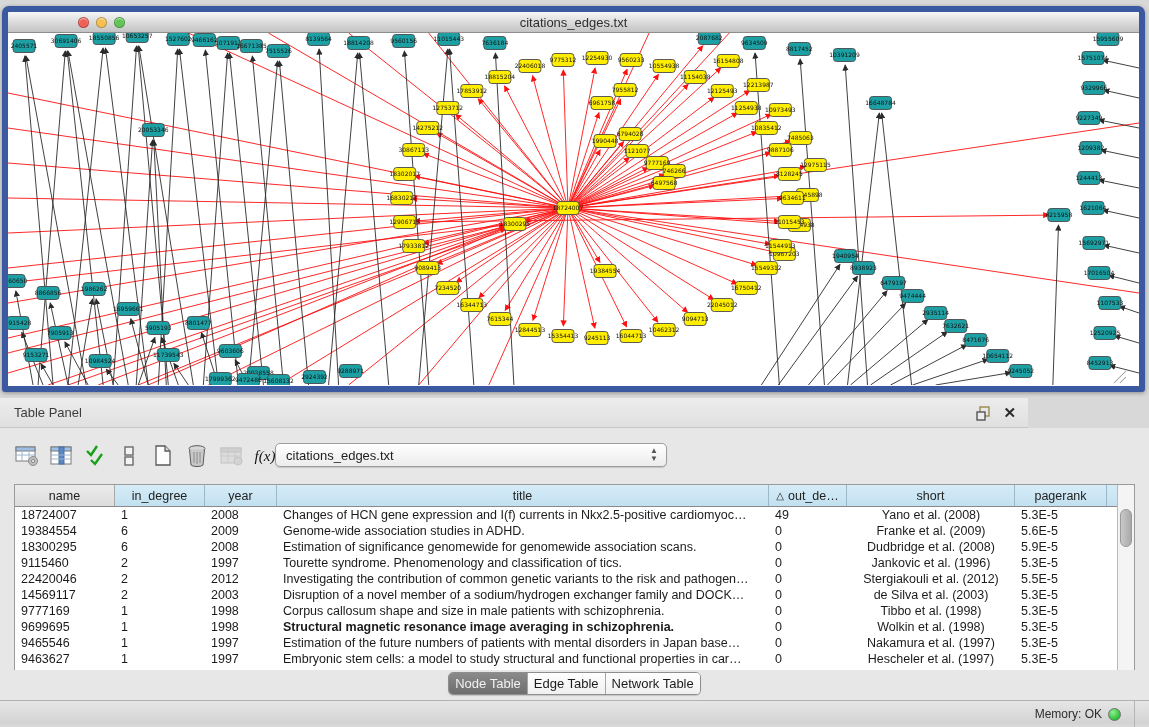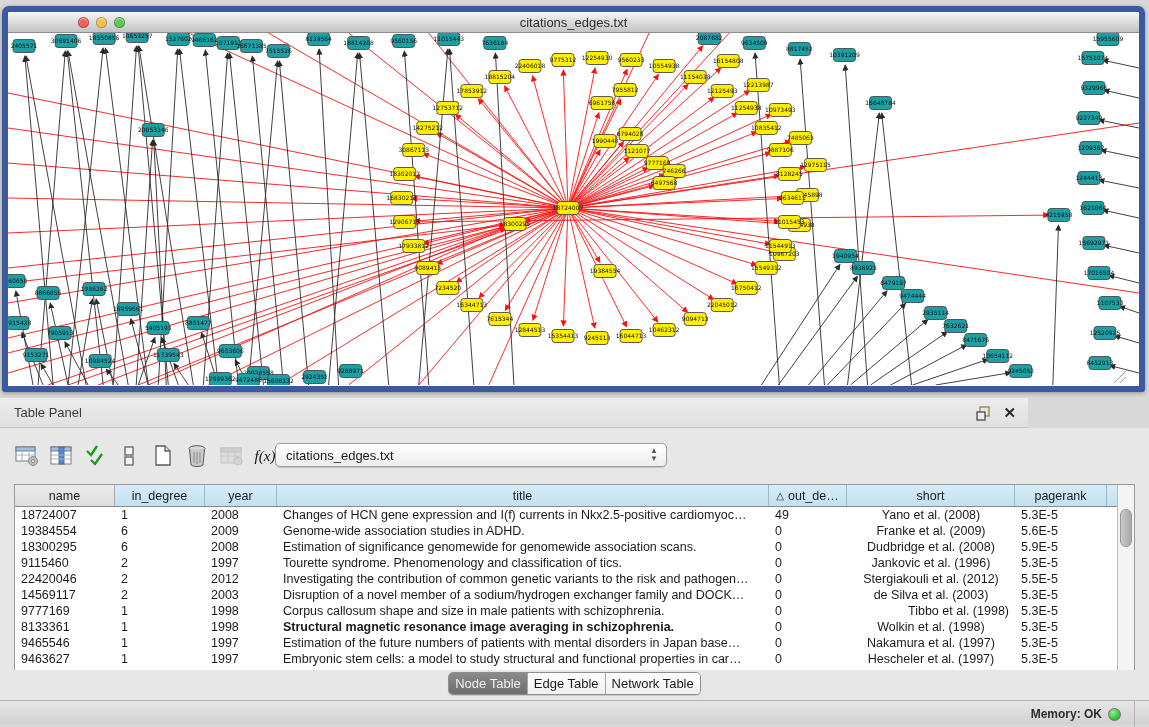--- a/index.html
+++ b/index.html
@@ -63,21 +63,21 @@
   .tabbar { position:absolute; left:0; top:244px; width:1149px; height:28px;
     display:flex; justify-content:center; align-items:flex-start; }
   .segmented { display:flex; border:1px solid #8e8e8e; border-radius:5px; overflow:hidden;
     background:#fdfdfd; box-shadow:0 1px 1px rgba(0,0,0,.15); }
   .seg { padding:2px 6px; font-size:13px; color:#1c1c1c; background:linear-gradient(#ffffff,#f0f0f0);
     border-right:1px solid #a5a5a5; cursor:pointer; line-height:17px; }
   .seg:last-child { border-right:none; }
   .seg.selected { background:linear-gradient(#8a8a8a,#6e6e6e); color:#f2f2f2; }
 
   .statusbar { position:absolute; left:0; top:700px; width:1149px; height:24px;
-    background:linear-gradient(#e6e6e6,#d2d2d2); border-top:1px solid #b2b2b2;font-weight:bold; }
+    background:linear-gradient(#e6e6e6,#d2d2d2); border-top:1px solid #b2b2b2; }
   .mem { position:absolute; right:28px; top:6px; display:flex; align-items:center; gap:6px;
     font-size:12px; color:#2d2d2d; }
   .mem-dot { width:13px; height:13px; border-radius:50%;
     background:radial-gradient(circle at 35% 30%, #8ef08e, #2fbf3a 70%); border:1px solid #6e6e6e; }
   .sb-edge { position:absolute; right:14px; top:0; width:1px; height:27px; background:#b5b5b5; }
 </style>
 </head>
 <body>
 
 <div class="app">
@@ -873,25 +873,25 @@
             <div class="td" style="width: 78px;">0</div>
             <div class="td center" style="width: 168px;">de Silva et al. (2003)</div>
             <div class="td" style="width: 92px;">5.3E-5</div>
           </div>
           <div class="tr">
             <div class="td" style="width: 100px;">9777169</div>
             <div class="td" style="width: 90px;">1</div>
             <div class="td" style="width: 72px;">1998</div>
             <div class="td" style="width: 492px;">Corpus callosum shape and size in male patients with schizophrenia.</div>
             <div class="td" style="width: 78px;">0</div>
-            <div class="td center" style="width: 168px; text-align: right;">Tibbo et al. (1998)</div>
+            <div class="td center" style="width: 168px;">Tibbo et al. (1998)</div>
             <div class="td" style="width: 92px;">5.3E-5</div>
           </div>
           <div class="tr">
-            <div class="td" style="width: 100px;">8133361</div>
+            <div class="td" style="width: 100px;">9699695</div>
             <div class="td" style="width: 90px;">1</div>
             <div class="td" style="width: 72px;">1998</div>
             <div class="td" style="width: 492px; font-weight: bold;">Structural magnetic resonance image averaging in schizophrenia.</div>
             <div class="td" style="width: 78px;">0</div>
             <div class="td center" style="width: 168px;">Wolkin et al. (1998)</div>
             <div class="td" style="width: 92px;">5.3E-5</div>
           </div>
           <div class="tr">
             <div class="td" style="width: 100px;">9465546</div>
             <div class="td" style="width: 90px;">1</div>

